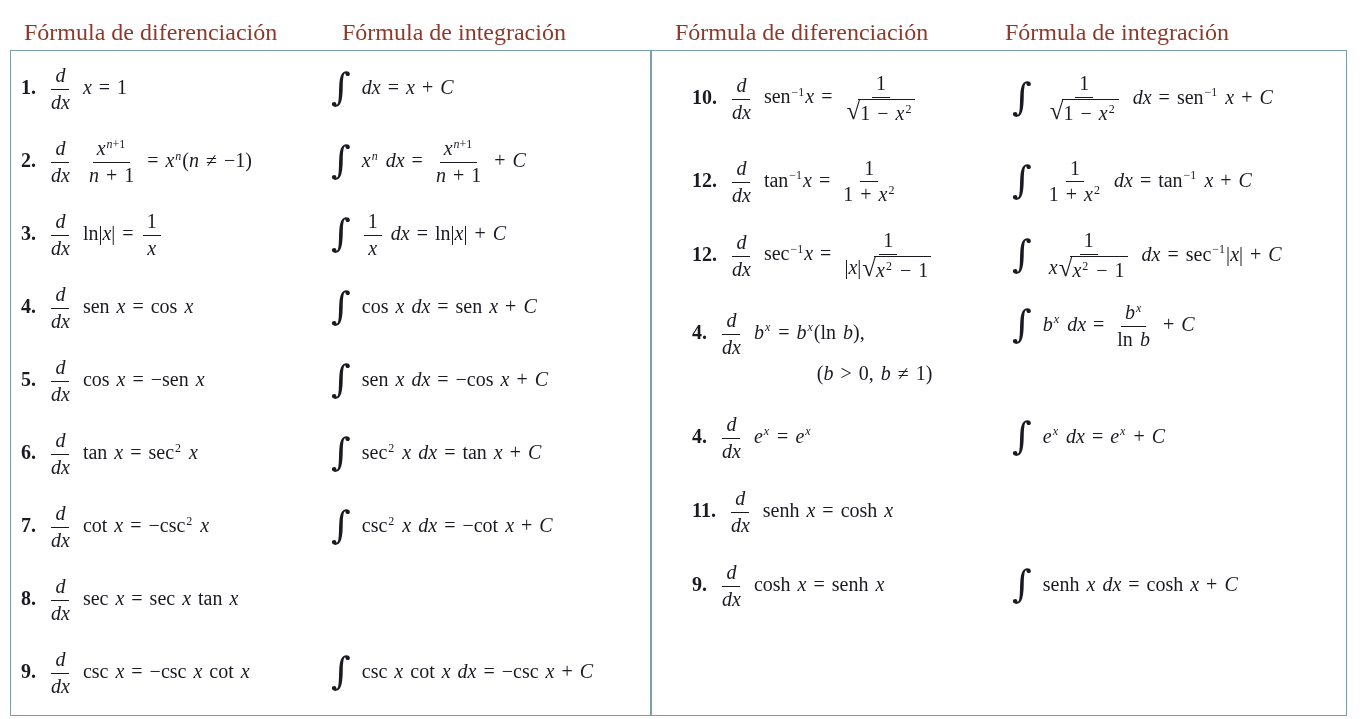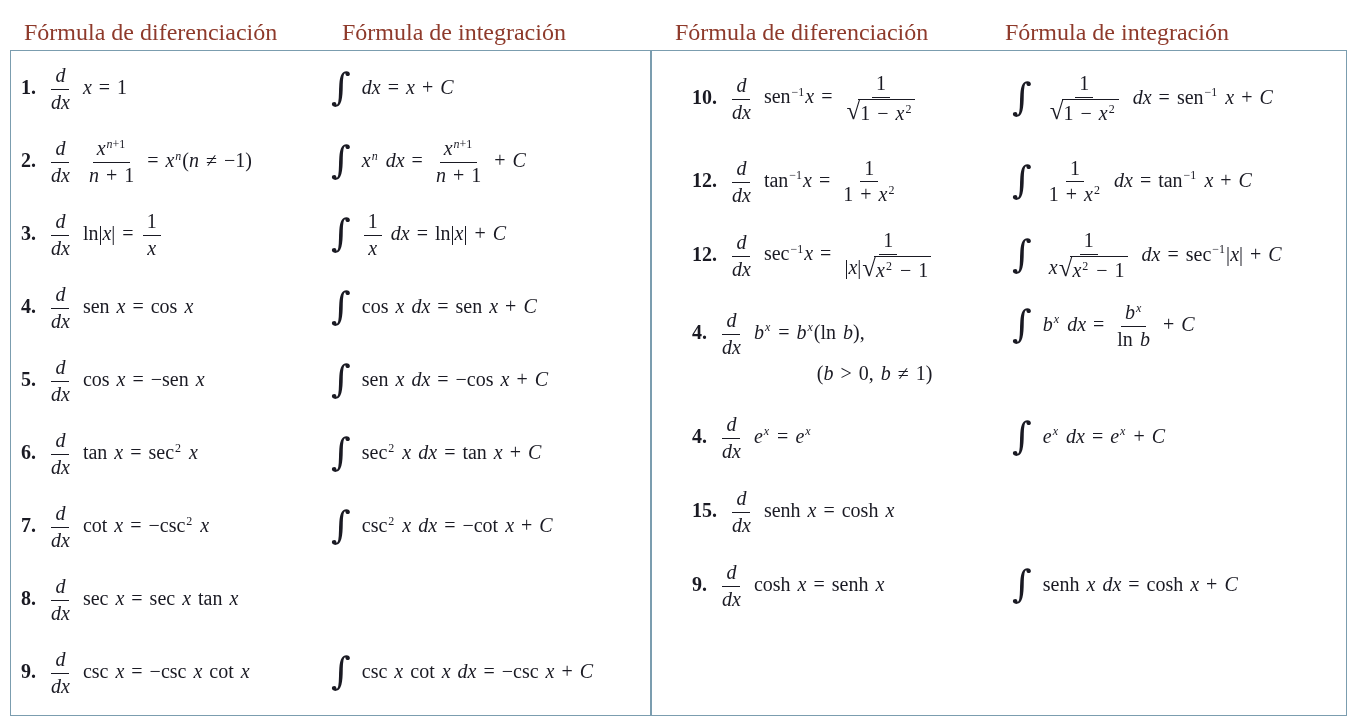--- a/index.html
+++ b/index.html
@@ -287,21 +287,21 @@
                   <span class="num"><i>d</i></span>
                   <span class="den"><i>dx</i></span>
                 </span> <i>e</i><span class="sup"><i>x</i></span> = <i>e</i><span class="sup"><i>x</i></span></span>
             </div>
           </div>
           <div class="cell integ"><span class="math"><span class="intsign">∫</span> <i>e</i><span class="sup"><i>x</i></span> <i>dx</i> = <i>e</i><span class="sup"><i>x</i></span> + <i>C</i></span></div>
         </div>
         <div class="row">
           <div class="cell diff">
             <div class="line">
-              <b class="rownum">15.</b>
+              <b class="rownum">11.</b>
               <span class="math"><span class="frac">
                   <span class="num"><i>d</i></span>
                   <span class="den"><i>dx</i></span>
                 </span> senh <i>x</i> = cosh <i>x</i></span>
             </div>
           </div>
         </div>
         <div class="row">
           <div class="cell diff">
             <div class="line">

